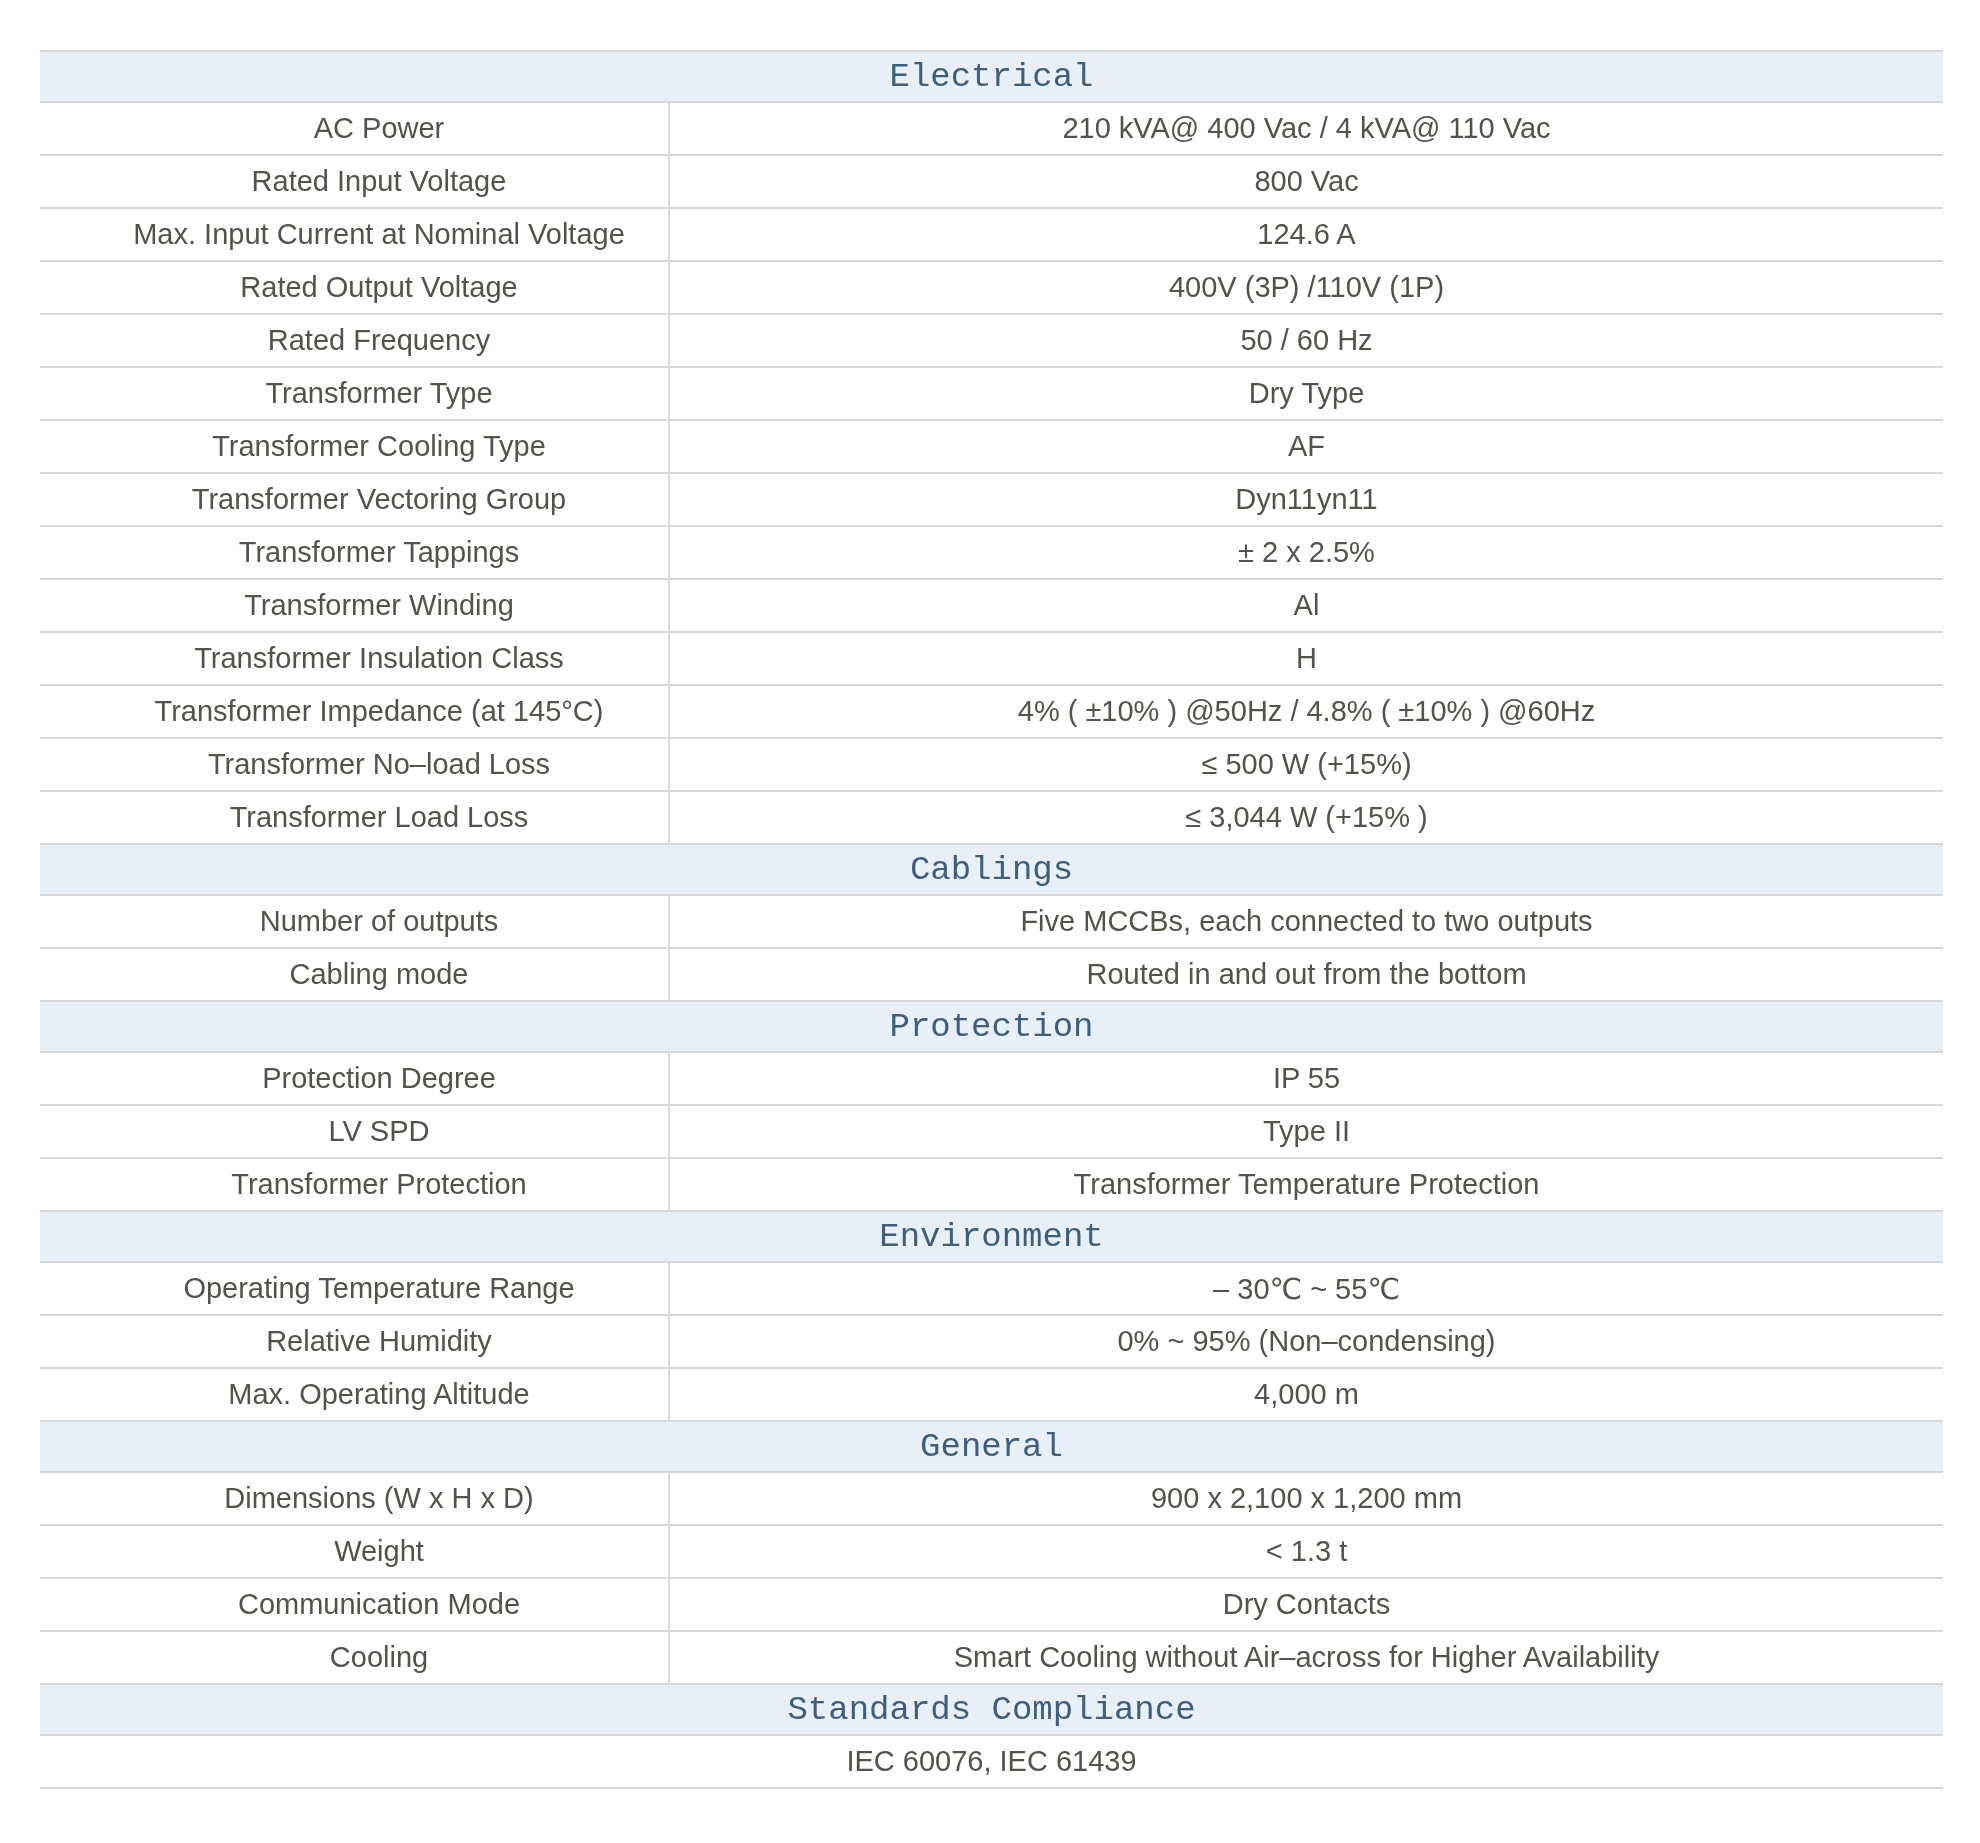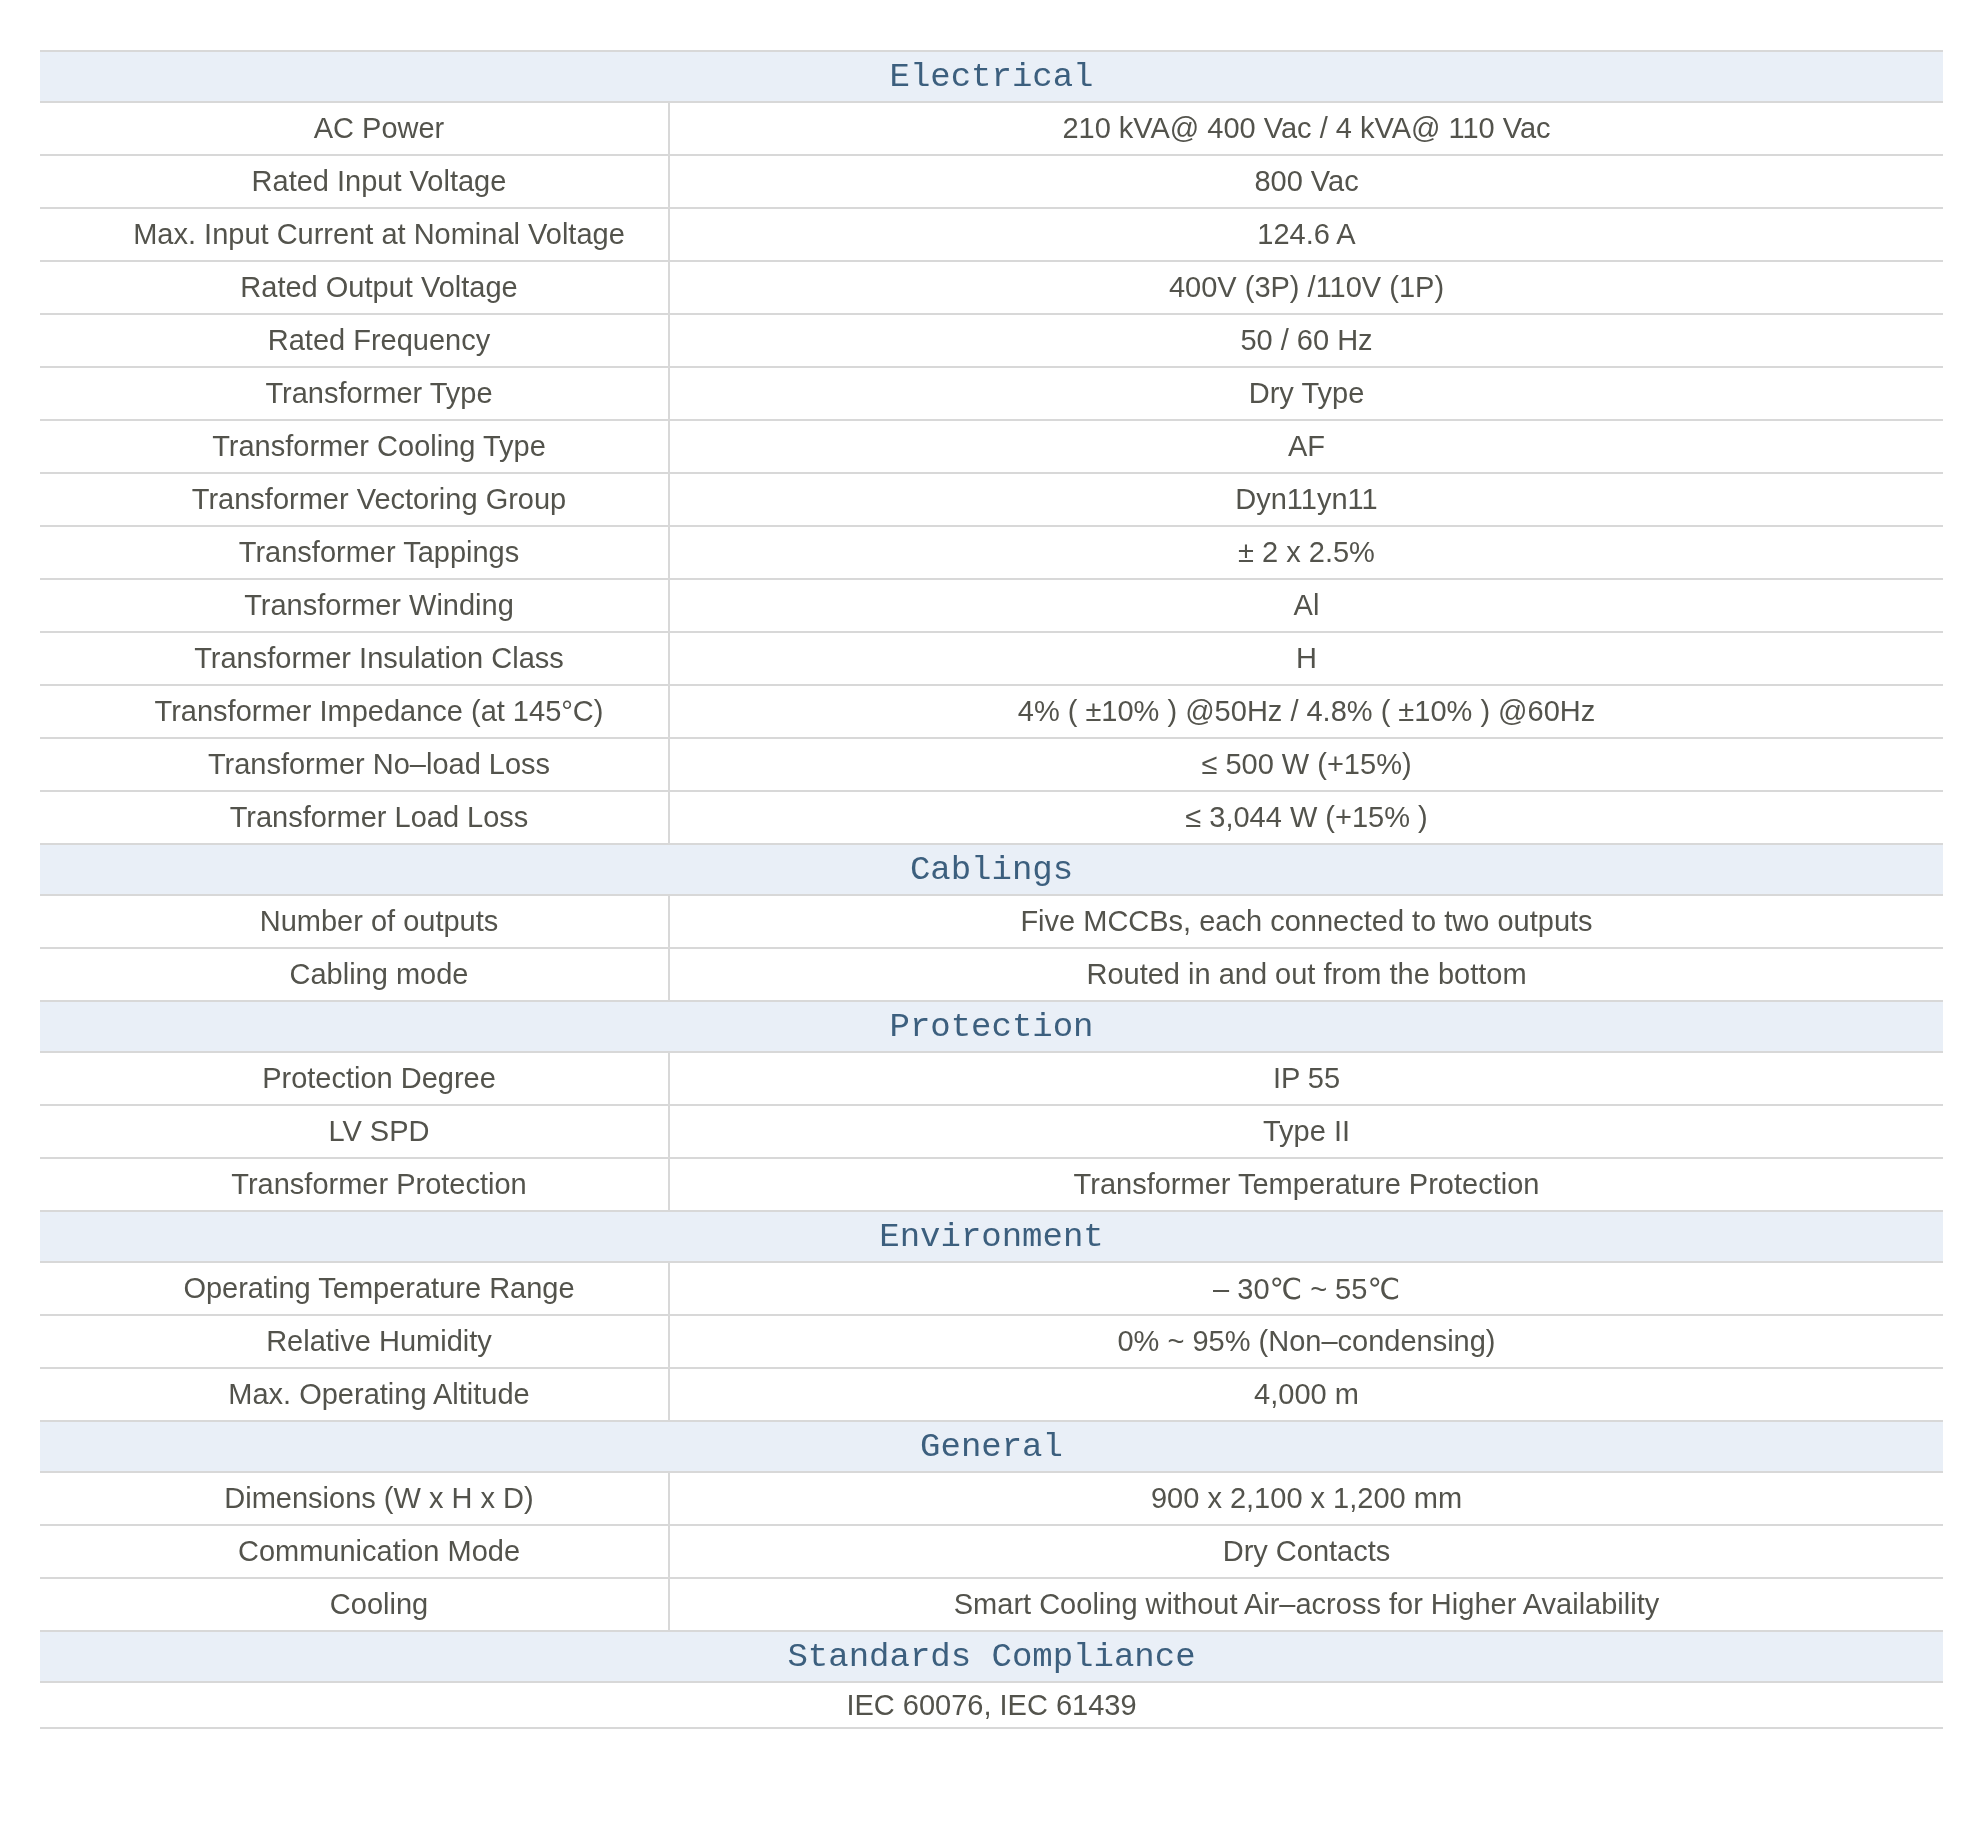--- a/index.html
+++ b/index.html
@@ -42,21 +42,21 @@
   td.lbl{
     font-size:29px;
     text-align:center;
     padding-left:51px;
     height:53px;
     border-right:2px solid var(--border);
   }
   td.val{
     font-size:29px;
     text-align:center;
-    height:46px;
+    height:53px;
   }
   td.full{
     text-align:center;
   }
 </style>
 </head>
 <body>
 
 <table class="spec">
   <colgroup>
@@ -170,20 +170,24 @@
     </tr>
 
     <tr>
       <td colspan="2" class="sec-td">General</td>
     </tr>
     <tr>
       <td class="lbl">Dimensions (W x H x D)</td>
       <td class="val">900 x 2,100 x 1,200 mm</td>
     </tr>
     <tr>
+      <td class="lbl">Weight</td>
+      <td class="val">&lt; 1.3 t</td>
+    </tr>
+    <tr>
       <td class="lbl">Communication Mode</td>
       <td class="val">Dry Contacts</td>
     </tr>
     <tr>
       <td class="lbl">Cooling</td>
       <td class="val">Smart Cooling without Air–across for Higher Availability</td>
     </tr>
 
     <tr>
       <td colspan="2" class="sec-td">Standards Compliance</td>

